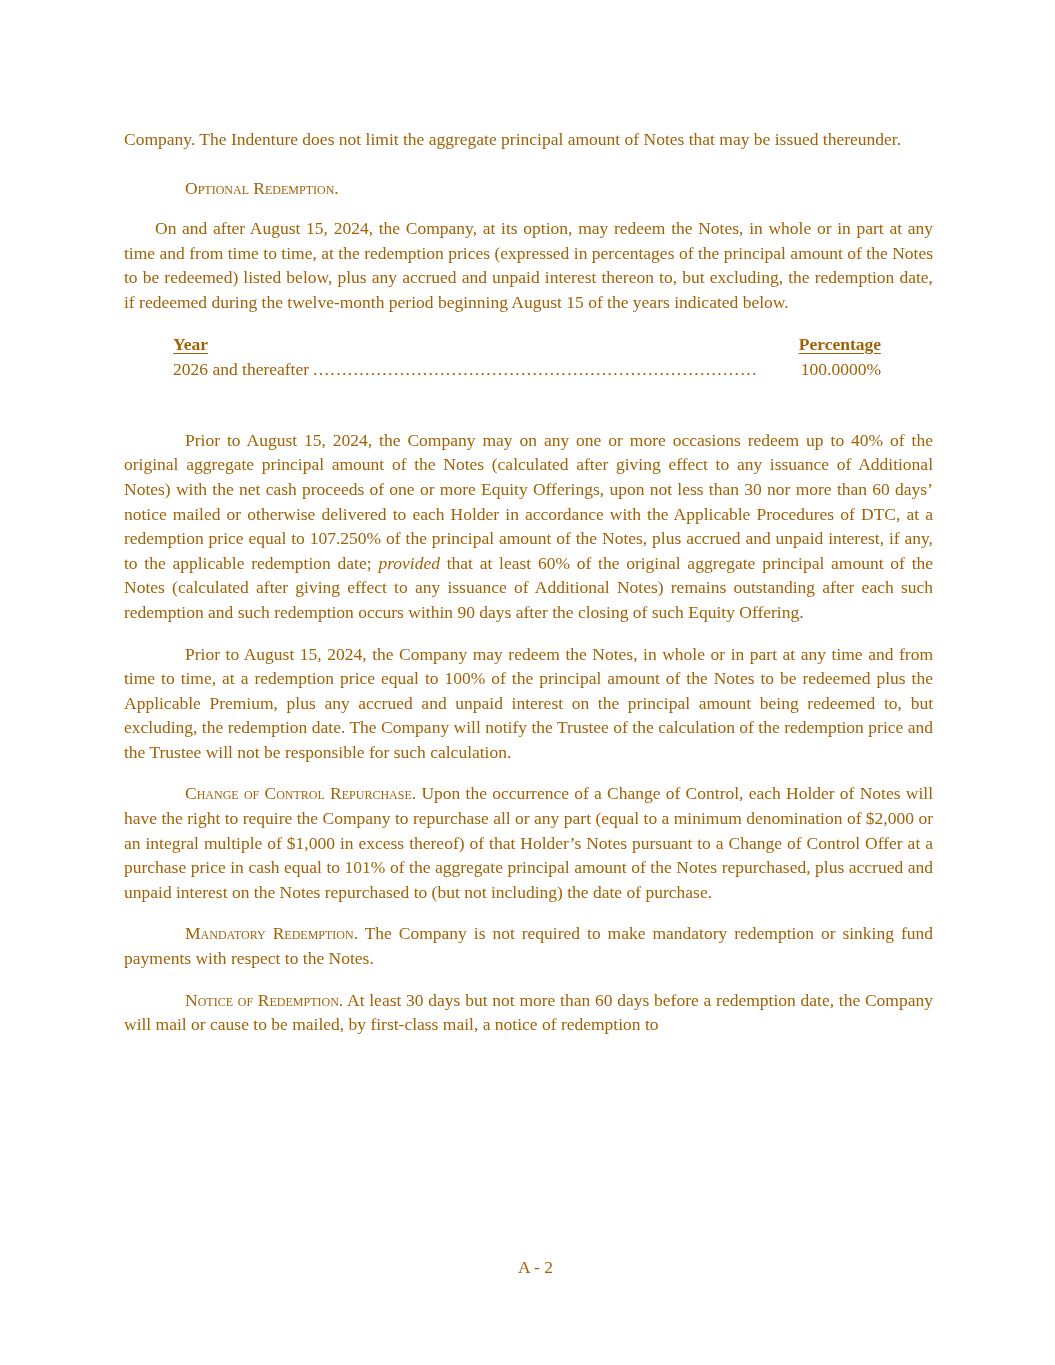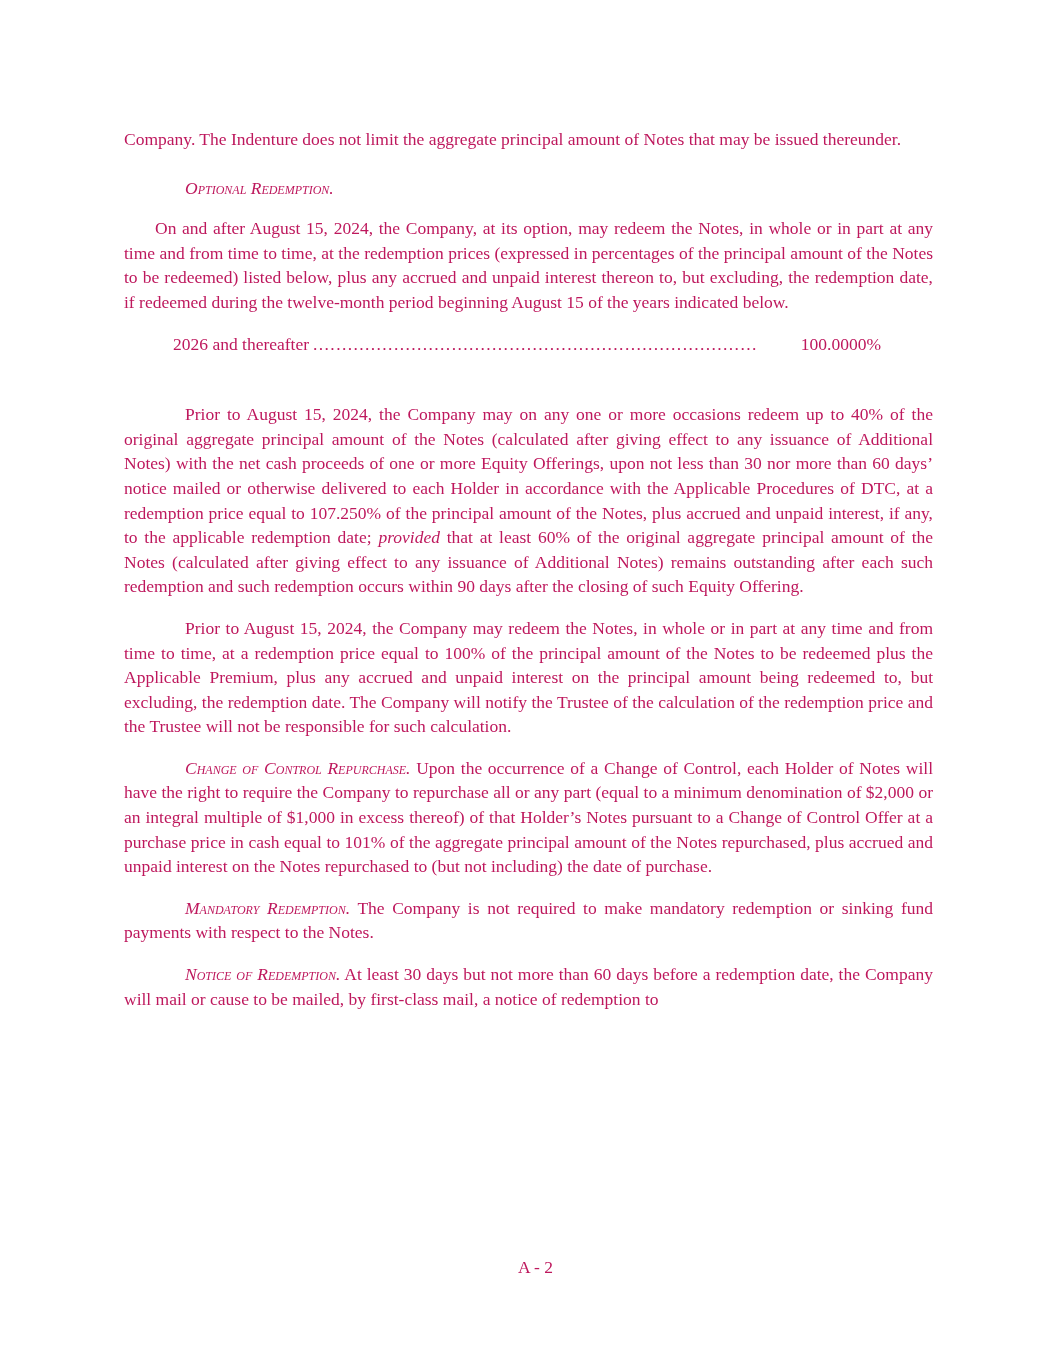--- a/index.html
+++ b/index.html
@@ -4,21 +4,21 @@
 <style>
   * { margin: 0; padding: 0; box-sizing: border-box; }
   html, body { background: #e8e8e8; }
   .page {
     width: 1055px;
     height: 1365px;
     margin: 0 auto;
     background: #ffffff;
     position: relative;
     font-family: "Liberation Serif", "DejaVu Serif", serif;
-    color: #be185d;
+    color: #a16207;
     overflow: hidden;
   }
   .content {
     position: absolute;
     left: 124px;
     top: 127px;
     width: 809px;
   }
   p.para {
     font-size: 17.5px;
@@ -26,21 +26,20 @@
     text-align: justify;
     margin: 0 0 17px 0;
   }
   p.no-indent { text-indent: 0; }
   p.indent-sm { text-indent: 31px; }
   p.indent-lg { text-indent: 61px; }
   p.mb-lg { margin-bottom: 24px; }
   p.heading-line { margin-bottom: 16px; text-align: left; }
   .sc {
     font-variant: small-caps;
-    font-style: italic;
   }
   em.prov { font-style: italic; }
 
   
   .rtable {
     margin: 4px 0 46px 49px;
     width: 708px;
     font-size: 17.5px;
     line-height: 24.6px;
   }
@@ -87,20 +86,25 @@
 <div class="page">
   <div class="content">
 
     <p class="para no-indent mb-lg">Company. The Indenture does not limit the aggregate principal amount of Notes that may be issued thereunder.</p>
 
     <p class="para indent-lg heading-line"><span class="sc">Optional Redemption.</span></p>
 
     <p class="para indent-sm">On and after August 15, 2024, the Company, at its option, may redeem the Notes, in whole or in part at any time and from time to time, at the redemption prices (expressed in percentages of the principal amount of the Notes to be redeemed) listed below, plus any accrued and unpaid interest thereon to, but excluding, the redemption date, if redeemed during the twelve-month period beginning August 15 of the years indicated below.</p>
 
     <div class="rtable">
+      <div class="trow header-row">
+        <span class="year"><span class="th-text">Year</span></span>
+        <span class="spacer"></span>
+        <span class="pct"><span class="th-text">Percentage</span></span>
+      </div>
       <div class="trow">
         <span class="year">2026 and thereafter</span>
         <span class="leader"></span>
         <span class="pct">100.0000%</span>
       </div>
     </div>
 
     <p class="para indent-lg"><span>Prior to August 15, 2024, the Company may on any one or more occasions redeem up to 40% of the original aggregate principal amount of the Notes (calculated after giving effect to any issuance of Additional Notes) with the net cash proceeds of one or more Equity Offerings, upon not less than 30 nor more than 60 days’ notice mailed or otherwise delivered to each Holder in accordance with the Applicable Procedures of DTC, at a redemption price equal to 107.250% of the principal amount of the Notes, plus accrued and unpaid interest, if any, to the applicable redemption date;</span> <em class="prov">provided</em> <span>that at least 60% of the original aggregate principal amount of the Notes (calculated after giving effect to any issuance of Additional Notes) remains outstanding after each such redemption and such redemption occurs within 90 days after the closing of such Equity Offering.</span></p>
 
     <p class="para indent-lg">Prior to August 15, 2024, the Company may redeem the Notes, in whole or in part at any time and from time to time, at a redemption price equal to 100% of the principal amount of the Notes to be redeemed plus the Applicable Premium, plus any accrued and unpaid interest on the principal amount being redeemed to, but excluding, the redemption date. The Company will notify the Trustee of the calculation of the redemption price and the Trustee will not be responsible for such calculation.</p>

